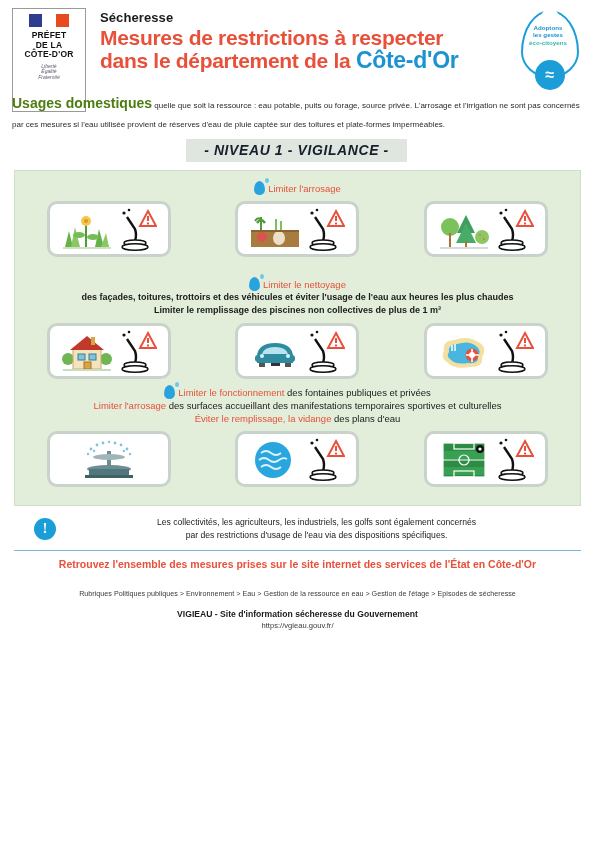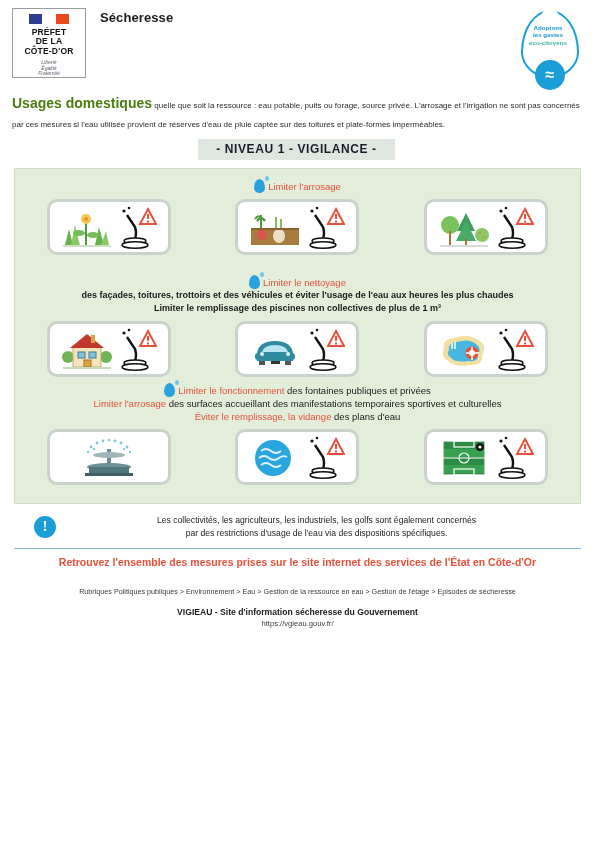--- a/index.html
+++ b/index.html
@@ -9,21 +9,21 @@
     font-family:"Liberation Sans", sans-serif;
     color:#1b1b1b;
     overflow:hidden;
     position:relative;
   }
   .page{position:relative;width:595px;height:842px;box-sizing:border-box;padding:0;}
 
   
   .header{display:flex;align-items:flex-start;padding:8px 10px 0 12px;height:92px;box-sizing:border-box;}
   .marianne{
-    width:74px;height:70px;border:1px solid #9a9a9a;
+    width:74px;height:104px;border:1px solid #9a9a9a;
     display:flex;flex-direction:column;align-items:center;
     padding-top:5px;box-sizing:border-box;flex:none;background:#fff;
   }
   .flag{display:flex;width:40px;height:13px;margin-bottom:4px;}
   .flag i{display:block;flex:1;height:100%;}
   .flag .b{background:#2f3c8f;}
   .flag .w{background:#ffffff;}
   .flag .r{background:#e8491f;}
   .marianne .pt{
     font-size:8.5px;font-weight:bold;line-height:9.5px;text-align:center;
@@ -63,22 +63,23 @@
     color:#fff;font-size:16px;line-height:16px;font-weight:bold;
   }
 
   
   .intro{padding:2px 14px 0 12px;}
   .intro .lead{font-size:14px;font-weight:bold;color:#4d7c0f;}
   .intro .body{font-size:8px;line-height:12.5px;color:#2b2b2b;}
   .niveau-wrap{text-align:center;margin-top:8px;}
   .niveau{
     display:inline-block;background:#dfe6e0;color:#17202a;
-    font-size:12px;font-weight:bold;letter-spacing:.6px;
+    font-size:14px;font-weight:bold;letter-spacing:.6px;
     padding:3px 18px 4px;
+    font-style:italic;
   }
 
   
   .panel{
     margin:8px 14px 0 14px;background:#e2eed9;border:1px solid #cfe0c4;
     padding:10px 0 12px;box-sizing:border-box;
   }
   .sect{margin-bottom:6px;}
   .sect-head{text-align:center;font-size:9.5px;font-weight:normal;line-height:13px;}
   .sect-head .hl{color:#e8503a;}
@@ -149,20 +150,24 @@
       <div class="pt">CÔTE-D'OR</div>
       <div class="motto">
         <div>Liberté</div>
         <div>Égalité</div>
         <div>Fraternité</div>
       </div>
     </div>
 
     <div class="titleblock">
       <div class="t-sech">Sécheresse</div>
+      <div class="t-main">
+        <span>Mesures de restrictions à respecter</span><br>
+        <span>dans le département de la </span><span class="blue">Côte-d'Or</span>
+      </div>
     </div>
 
     <div class="droplogo">
       <div class="dropshape"></div>
       <div class="droptext">
         <div>Adoptons</div>
         <div>les gestes</div>
         <div class="eco">éco-citoyens</div>
       </div>
       <div class="wavecircle">≈</div>

